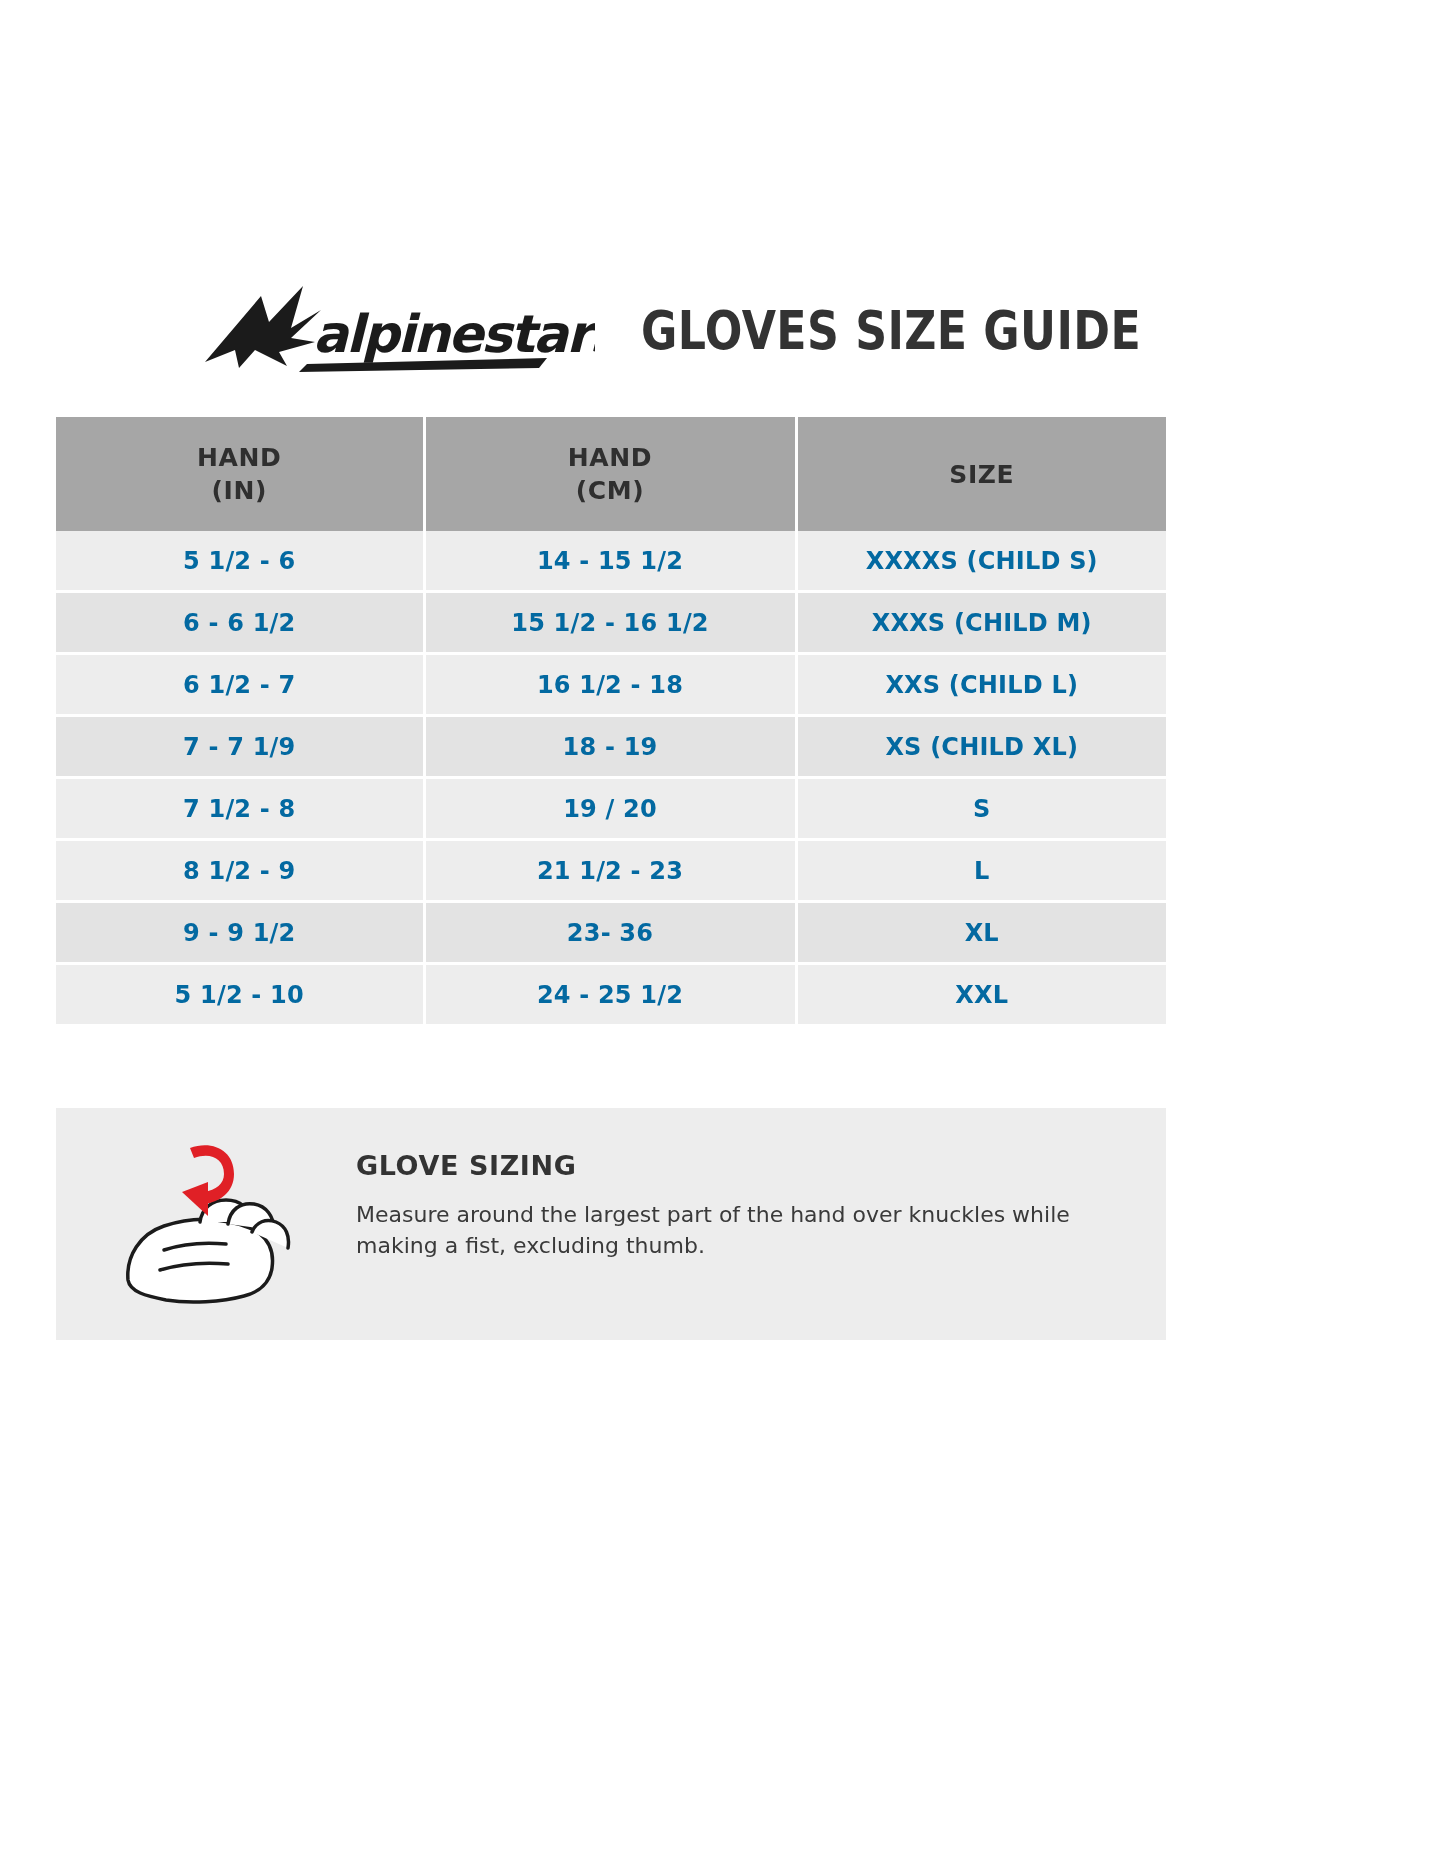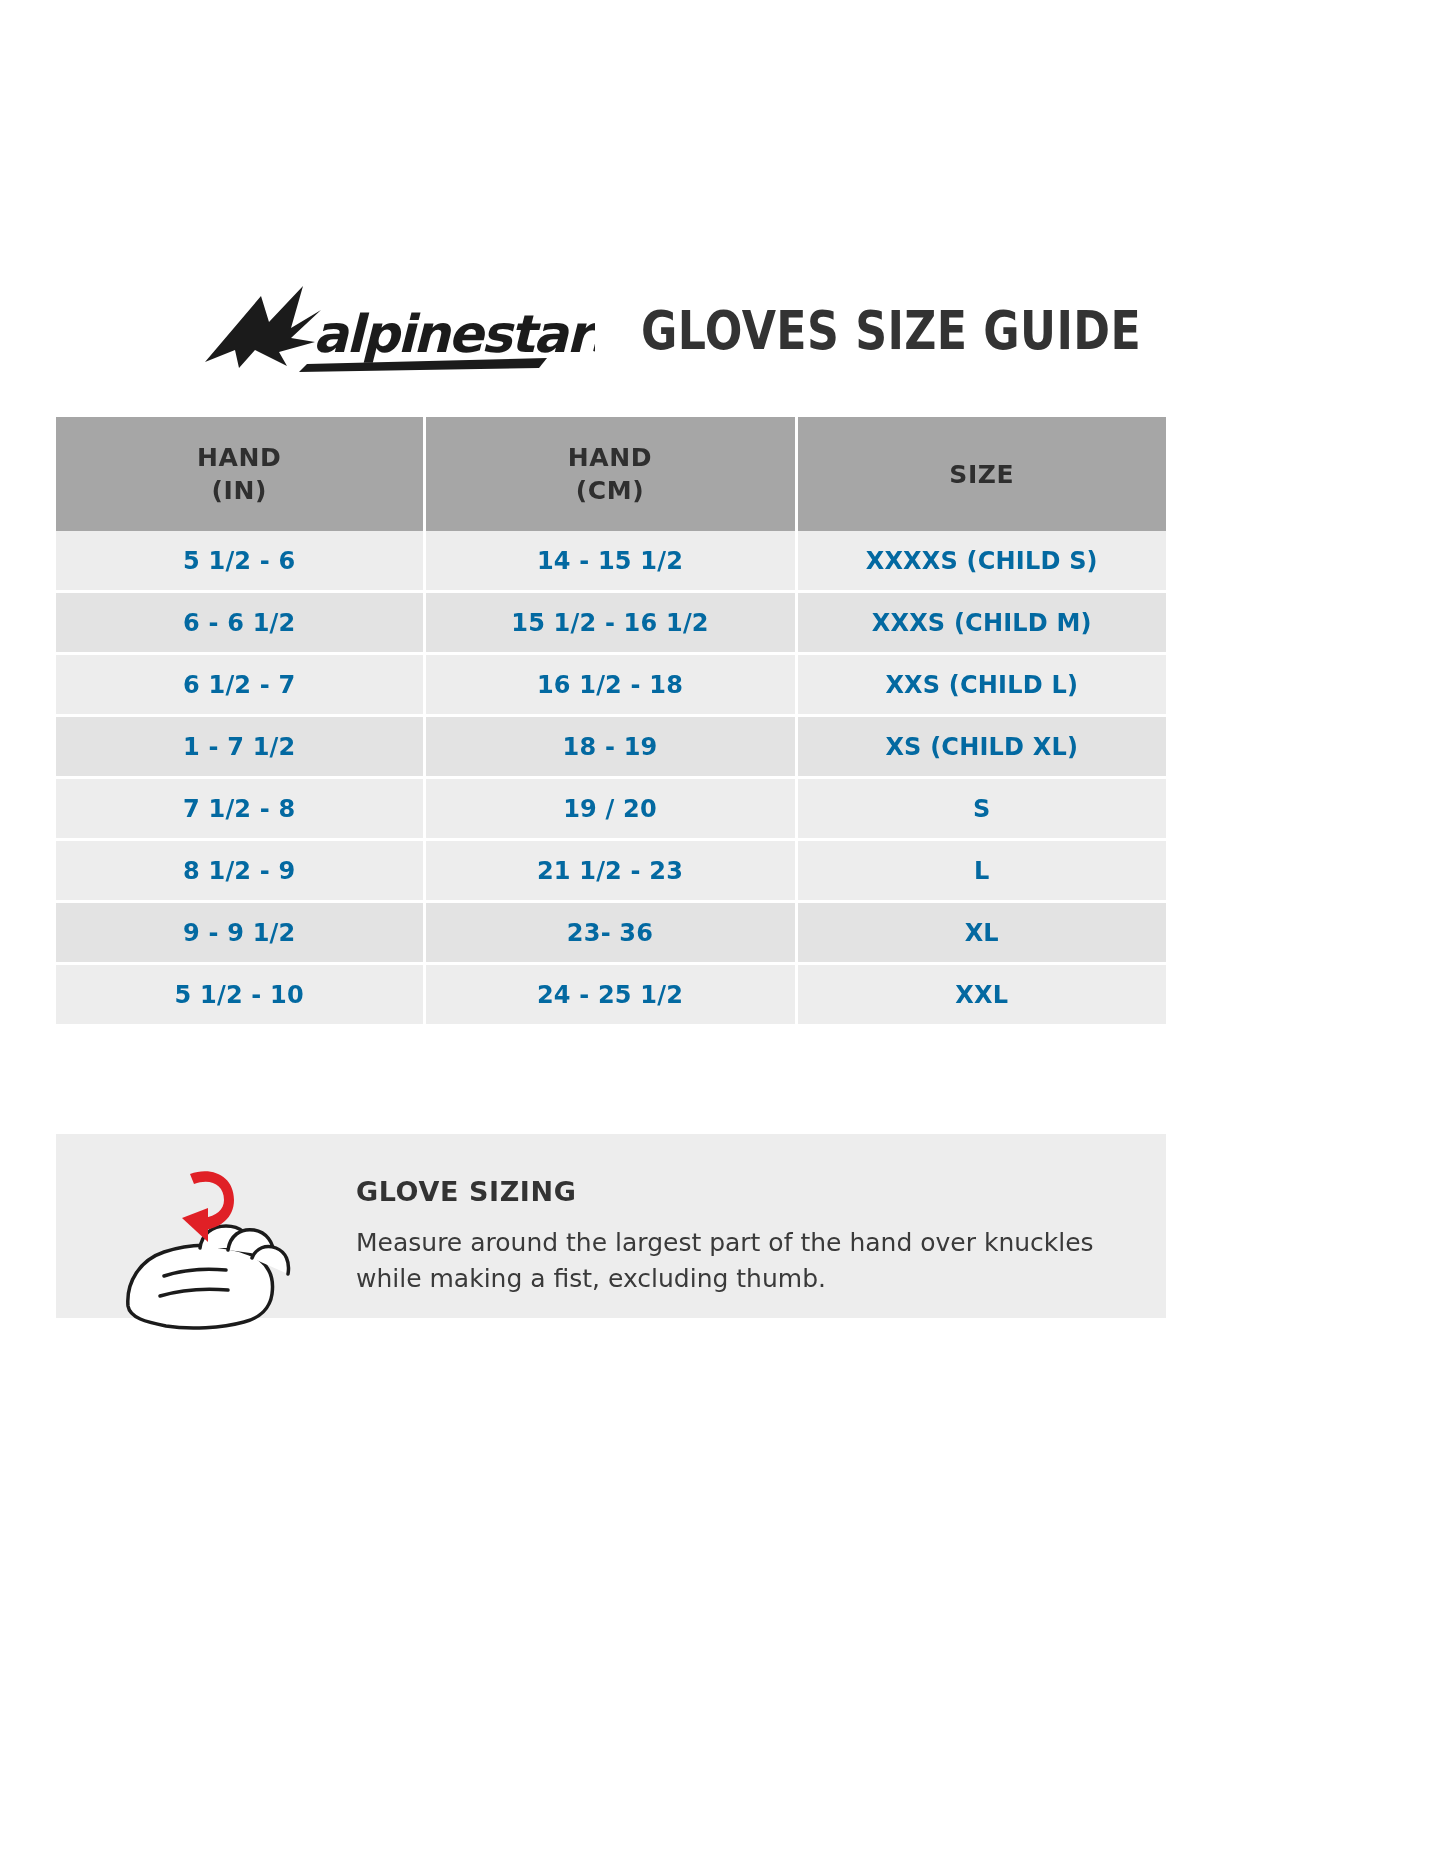--- a/index.html
+++ b/index.html
@@ -98,23 +98,23 @@
     letter-spacing: 0.2px;
   }
   .size-table tbody td:last-child { border-right: none; }
   .size-table tbody tr.odd td  { background: #ededed; }
   .size-table tbody tr.even td { background: #e3e3e3; }
 
   
   .info-panel {
     position: absolute;
     left: 56px;
-    top: 1134px;
+    top: 1108px;
     width: 1110px;
-    height: 184px;
+    height: 232px;
     background: #ededed;
     display: flex;
     align-items: flex-start;
   }
   .hand-icon {
     width: 230px;
     height: 190px;
     margin-left: 48px;
     margin-top: 22px;
     flex: 0 0 auto;
@@ -127,21 +127,21 @@
   .info-title {
     font-family: "DejaVu Sans", sans-serif;
     font-weight: bold;
     font-size: 27px;
     letter-spacing: 0.6px;
     color: #333333;
     margin-bottom: 18px;
   }
   .info-body {
     font-family: "DejaVu Sans", sans-serif;
-    font-size: 25px;
+    font-size: 22px;
     line-height: 1.42;
     color: #3a3a3a;
     max-width: 790px;
   }
 </style>
 </head>
 <body>
 
 <div class="page">
 
@@ -200,21 +200,21 @@
         <td>6 - 6 1/2</td>
         <td>15 1/2 - 16 1/2</td>
         <td>XXXS (CHILD M)</td>
       </tr>
       <tr class="odd">
         <td>6 1/2 - 7</td>
         <td>16 1/2 - 18</td>
         <td>XXS (CHILD L)</td>
       </tr>
       <tr class="even">
-        <td>1 - 7 1/2</td>
+        <td>7 - 7 1/9</td>
         <td>18 - 19</td>
         <td>XS (CHILD XL)</td>
       </tr>
       <tr class="odd">
         <td>7 1/2 - 8</td>
         <td>19 / 20</td>
         <td>S</td>
       </tr>
       <tr class="odd">
         <td>8 1/2 - 9</td>

